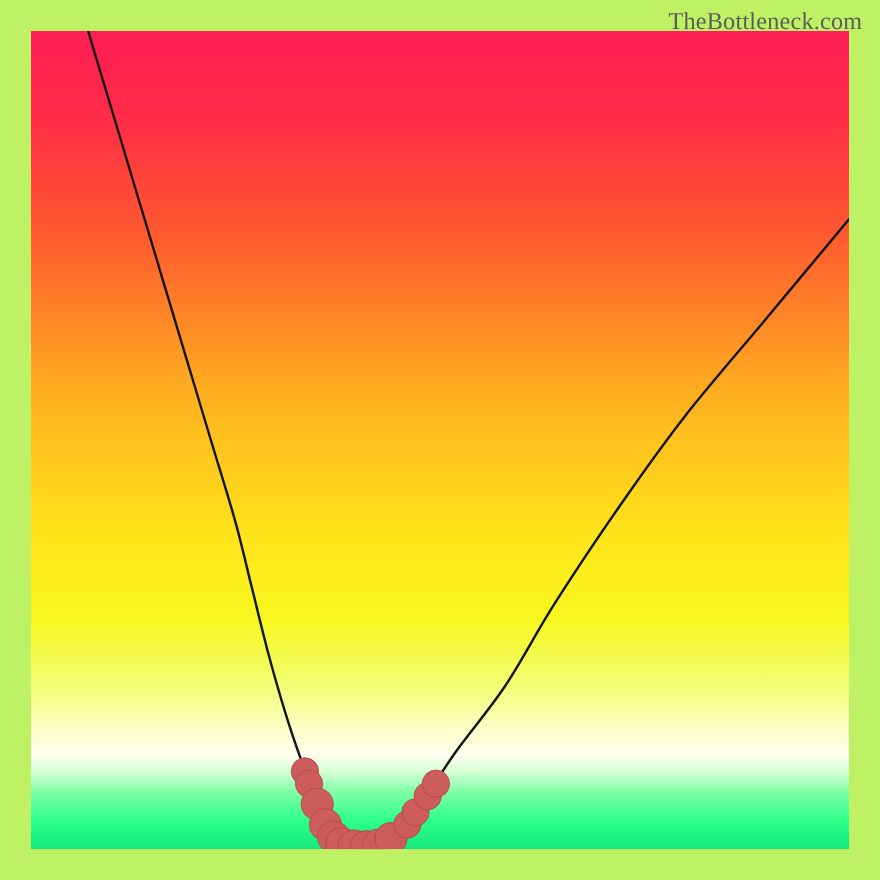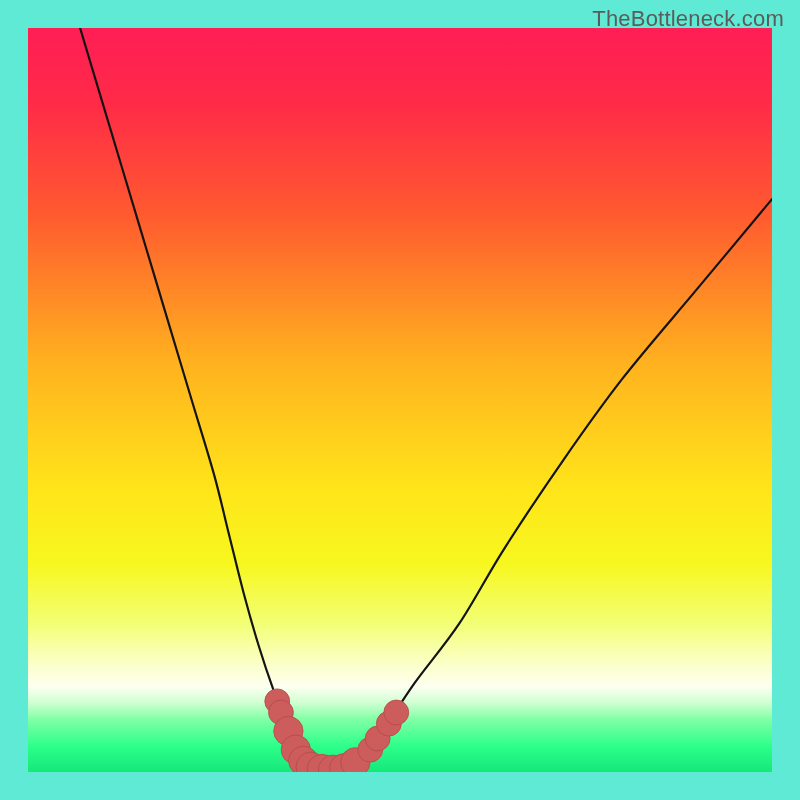--- a/index.html
+++ b/index.html
@@ -7,21 +7,22 @@
     padding: 0;
     width: 800px;
     height: 800px;
     background: #000;
     overflow: hidden;
     font-family: Arial, Helvetica, sans-serif;
   }
   .frame {
     position: absolute;
     inset: 0;
-    background: #5eead4;
+    background: #bef264;
+    font-family: Liberation Serif, serif;
   }
   .plot-area {
     position: absolute;
     left: 28px;
     top: 28px;
     width: 744px;
     height: 744px;
     overflow: hidden;
   }
   .watermark {

